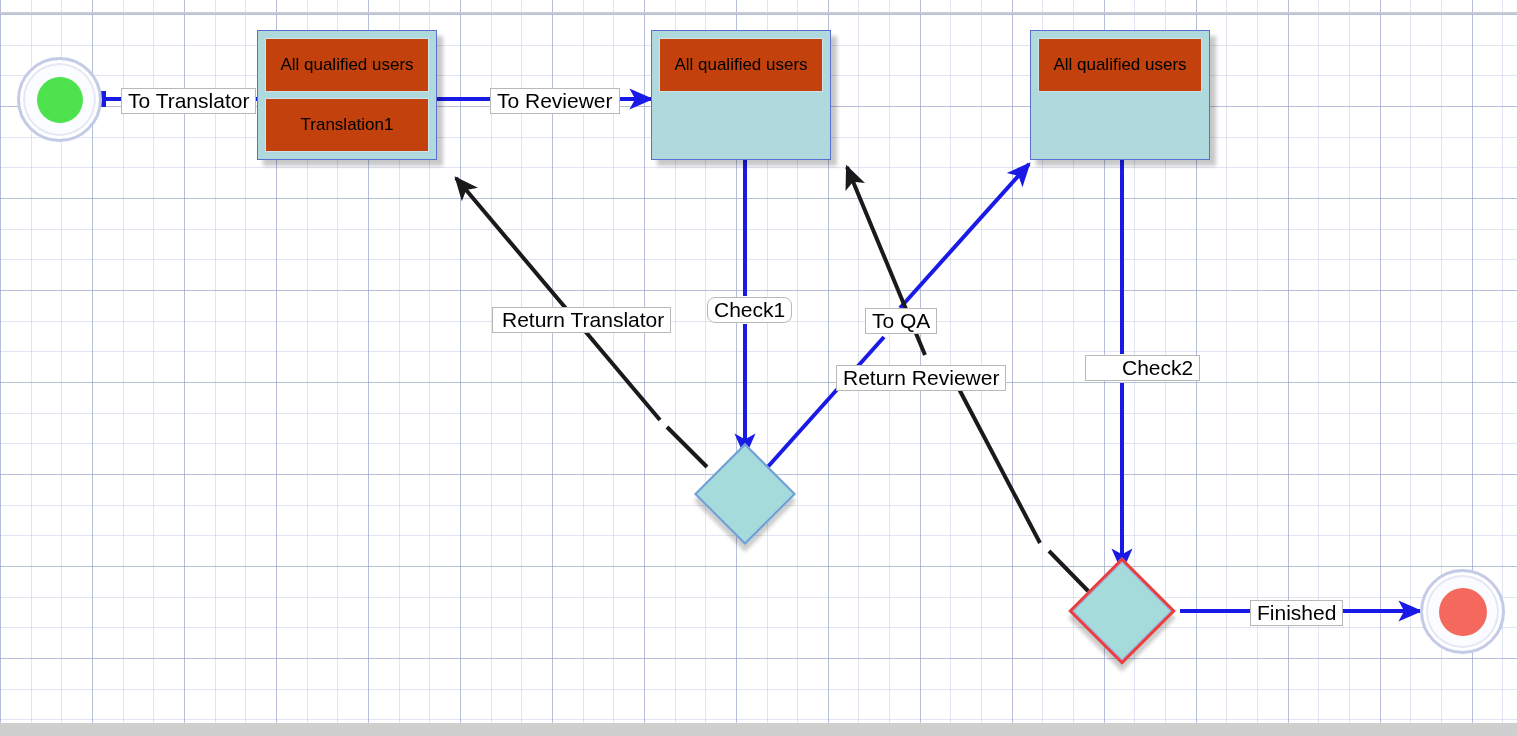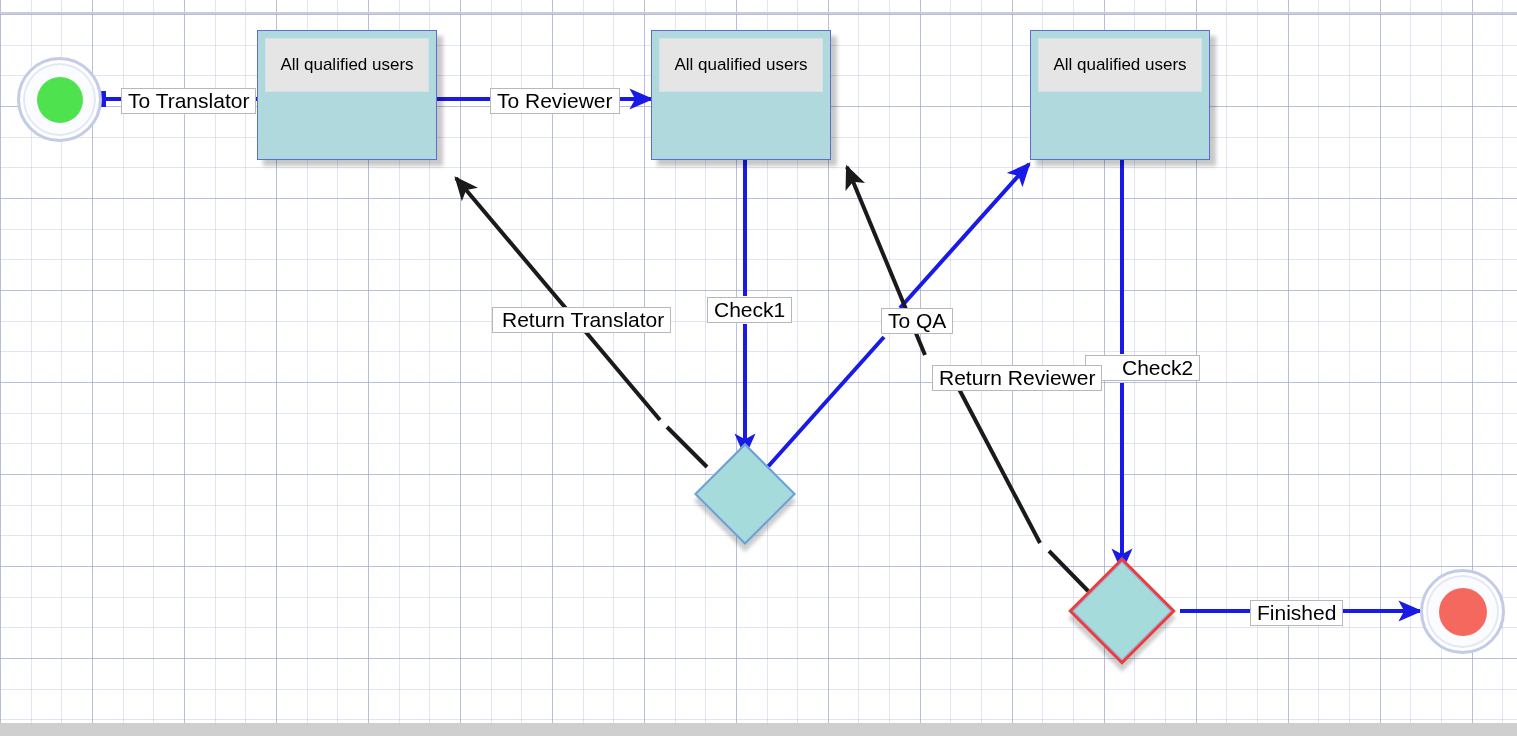--- a/index.html
+++ b/index.html
@@ -63,21 +63,21 @@
   .task-node {
     position: absolute;
     box-sizing: border-box;
     background: #afd9dd;
     border: 1px solid #5a6fd0;
     padding: 7px;
     box-shadow: 6px 6px 4px rgba(0,0,0,0.22);
   }
   .task-node .panel {
     box-sizing: border-box;
-    background: #e5e5e5;
+    background: #c2410c;
     border: 1px solid #cfe4ea;
     height: 54px;
     display: flex;
     align-items: center;
     justify-content: center;
     font-size: 17px;
     color: #000000;
     white-space: nowrap;
   }
   .task-node .panel.top { margin-bottom: 6px; }
@@ -173,45 +173,46 @@
   <div class="event-node event-outer" id="start-node" style="left:17px; top:57px; width:85px; height:85px;">
     <div class="event-core" id="start-core" style="width:46px; height:46px;"></div>
   </div>
 
   <div class="event-node event-outer" id="end-node" style="left:1420px; top:569px; width:85px; height:85px;">
     <div class="event-core" id="end-core" style="width:48px; height:48px;"></div>
   </div>
 
   <div class="task-node" style="left:257px; top:30px; width:180px; height:130px;">
     <div class="panel top">All qualified users</div>
+    <div class="panel">Translation1</div>
   </div>
 
   <div class="task-node" style="left:651px; top:30px; width:180px; height:130px;">
     <div class="panel top">All qualified users</div>
   </div>
 
   <div class="task-node" style="left:1030px; top:30px; width:180px; height:130px;">
     <div class="panel top">All qualified users</div>
   </div>
 
   <div class="gateway normal" style="left:709px; top:458px; width:72px; height:72px;"></div>
 
   <div class="gateway selected" style="left:1084px; top:573px; width:76px; height:76px;"></div>
 
   <div class="edge-label" style="left:121px; top:88px;">To Translator</div>
 
   <div class="edge-label" style="left:490px; top:88px;">To Reviewer</div>
 
-  <div class="edge-label" style="left:707px; top:297px;">Check1</div>
+  <div class="edge-label" style="left:707px; top:297px;border-radius:8px;">Check1</div>
 
   <div class="edge-label" style="left:492px; top:307px;padding-left:9px;">Return Translator</div>
 
-  <div class="edge-label" style="left:865px; top:308px;margin-left:16px;">To QA</div>
+  <div class="edge-label" style="left:865px; top:308px;">To QA</div>
 
   <div class="edge-label" style="left:1085px; top:355px;padding-left:36px;">Check2</div>
 
-  <div class="edge-label" style="left:932px; top:365px;">Return Reviewer</div>
+  <div class="edge-label" style="left:836px; top:365px;">Return Reviewer</div>
 
   <div class="edge-label" style="left:1250px; top:600px;">Finished</div>
 
 </div>
 
 <div id="bottom-bar"></div>
 
 </body></html>

